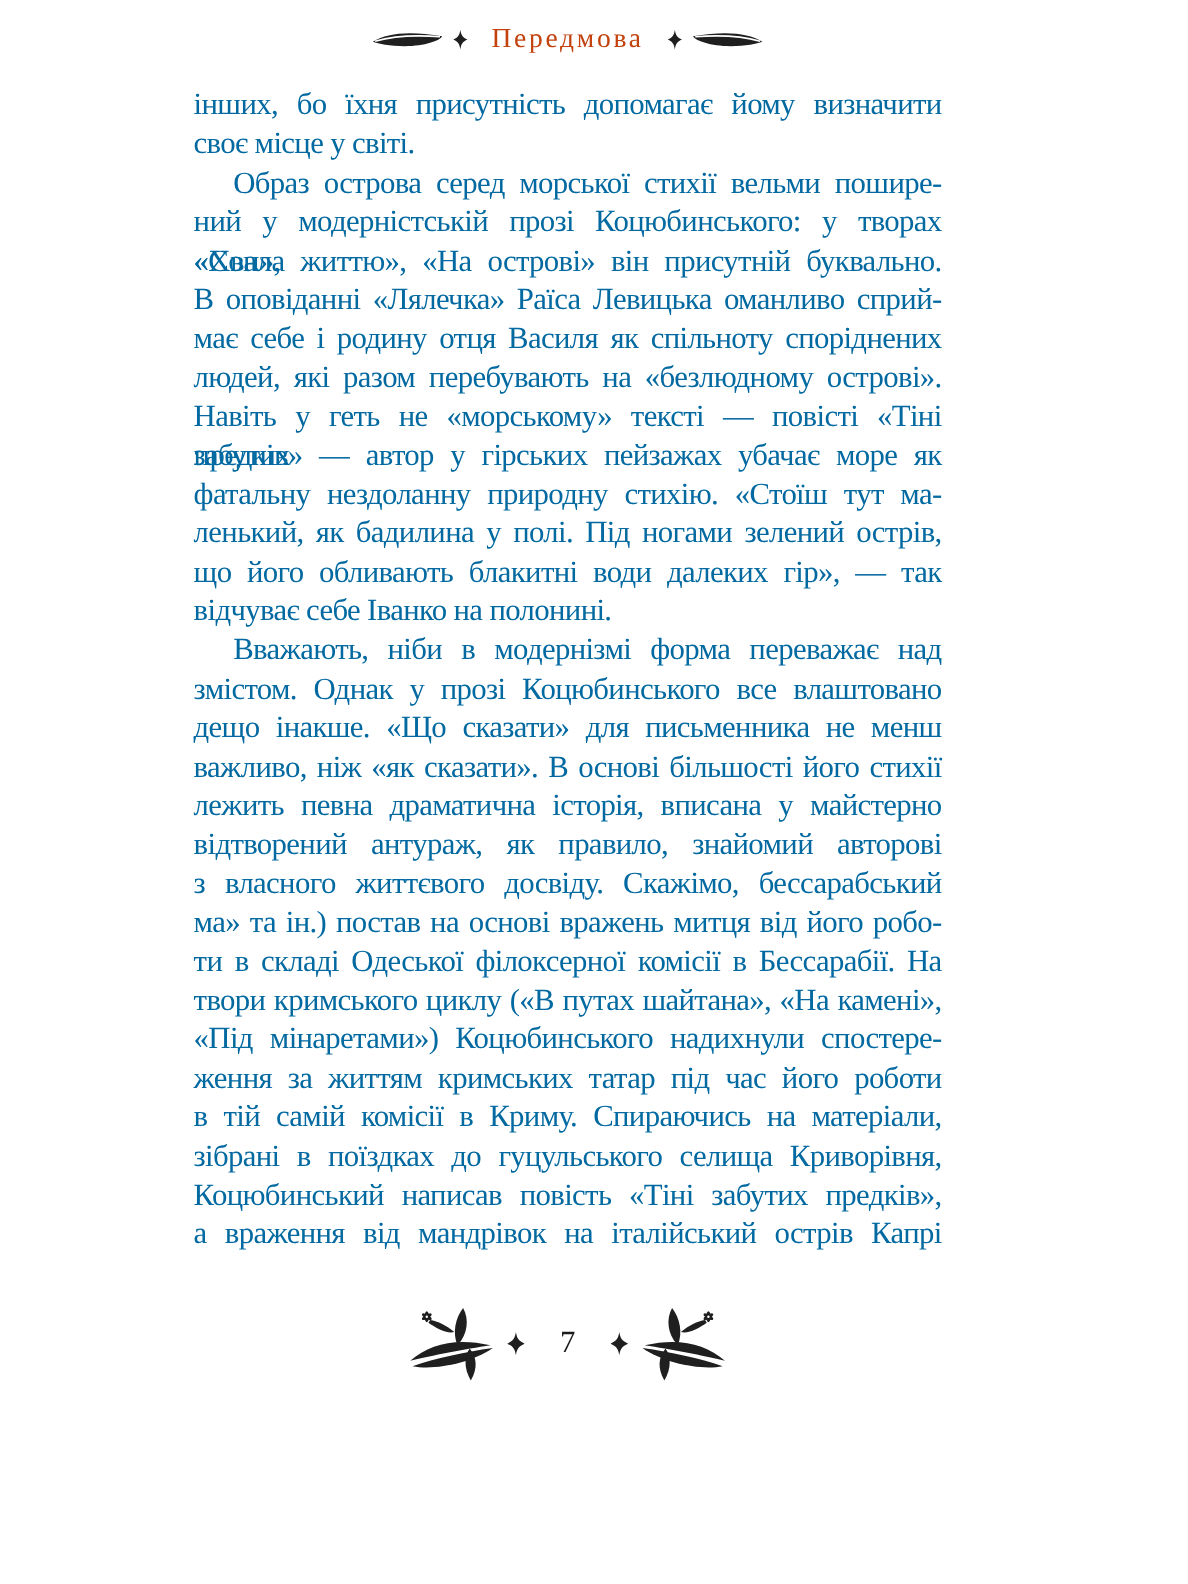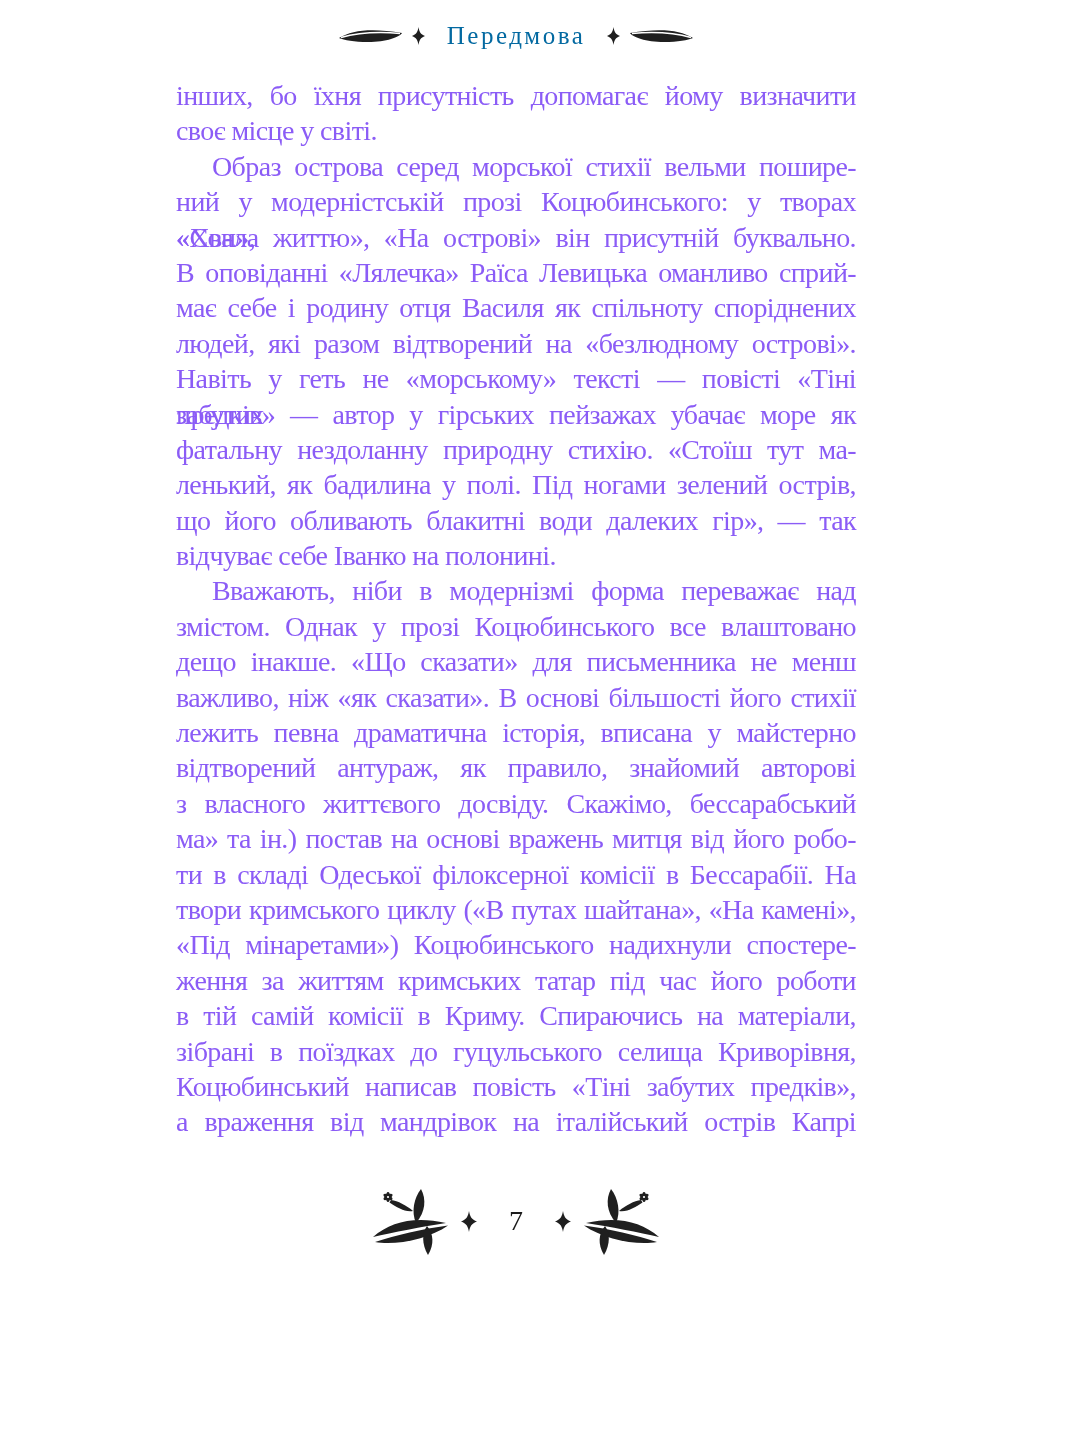--- a/index.html
+++ b/index.html
@@ -14,30 +14,30 @@
   .header {
     position:absolute; top:18px; left:176px; width:680px;
     display:flex; align-items:center; justify-content:center;
     color:#262626;
   }
   .header .leaf { flex:0 0 auto; }
   .header .star { flex:0 0 auto; margin:0 8px; }
   .chapter-title {
     margin:0 14px;
     font-size:25px; letter-spacing:2.5px;
-    color:#0369a1;
+    color:#c2410c;
     white-space:nowrap;
     line-height:36px;
   }
   
   .body-text {
     position:absolute; top:78px; left:176px; width:680px;
     font-size:28px; line-height:35.4px;
     letter-spacing:-0.6px;
-    color:#8b5cf6;
+    color:#0369a1;
   }
   .para { margin:0; }
   .line {
     text-align:justify;
     text-align-last:justify;
     height:35.4px;
     white-space:normal;
   }
   .line.flush { text-align:center; text-align-last:left; }
   .line.indent { padding-left:36px; }
@@ -92,21 +92,21 @@
       <div class="para">
         <div class="line">інших, бо їхня присутність допомагає йому визначити</div>
         <div class="line flush">своє місце у світі.</div>
       </div>
       <div class="para">
         <div class="line indent">Образ острова серед морської стихії вельми пошире-</div>
         <div class="line">ний у модерністській прозі Коцюбинського: у творах «Сон»,</div>
         <div class="line">«Хвала життю», «На острові» він присутній буквально.</div>
         <div class="line">В оповіданні «Лялечка» Раїса Левицька оманливо сприй-</div>
         <div class="line">має себе і родину отця Василя як спільноту споріднених</div>
-        <div class="line">людей, які разом відтворений на «безлюдному острові».</div>
+        <div class="line">людей, які разом перебувають на «безлюдному острові».</div>
         <div class="line">Навіть у геть не «морському» тексті — повісті «Тіні забутих</div>
         <div class="line">предків» — автор у гірських пейзажах убачає море як</div>
         <div class="line">фатальну нездоланну природну стихію. «Стоїш тут ма-</div>
         <div class="line">ленький, як бадилина у полі. Під ногами зелений острів,</div>
         <div class="line">що його обливають блакитні води далеких гір», — так</div>
         <div class="line flush">відчуває себе Іванко на полонині.</div>
       </div>
       <div class="para">
         <div class="line indent">Вважають, ніби в модернізмі форма переважає над</div>
         <div class="line">змістом. Однак у прозі Коцюбинського все влаштовано</div>

